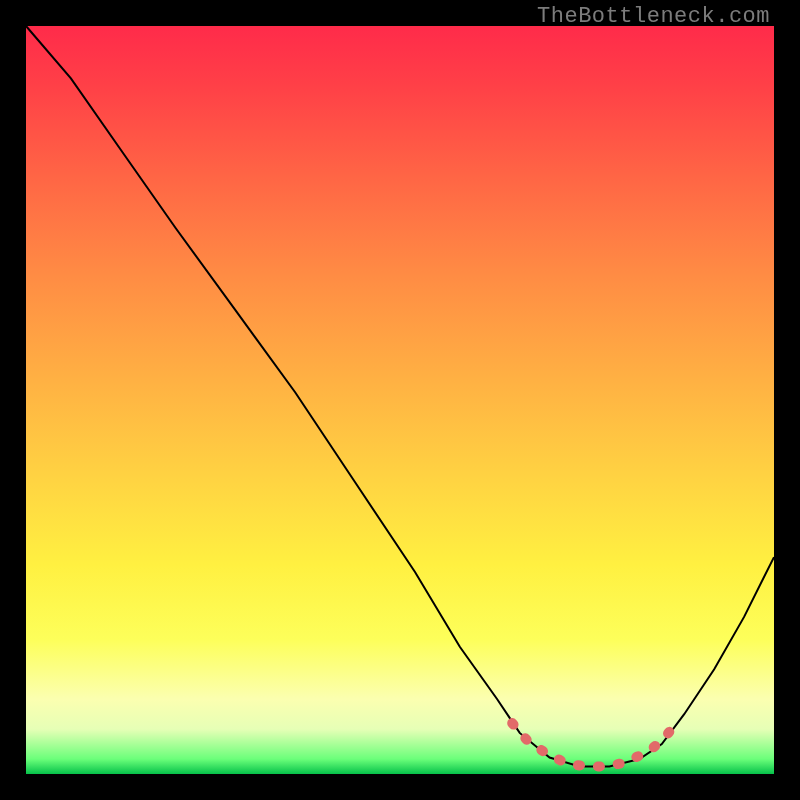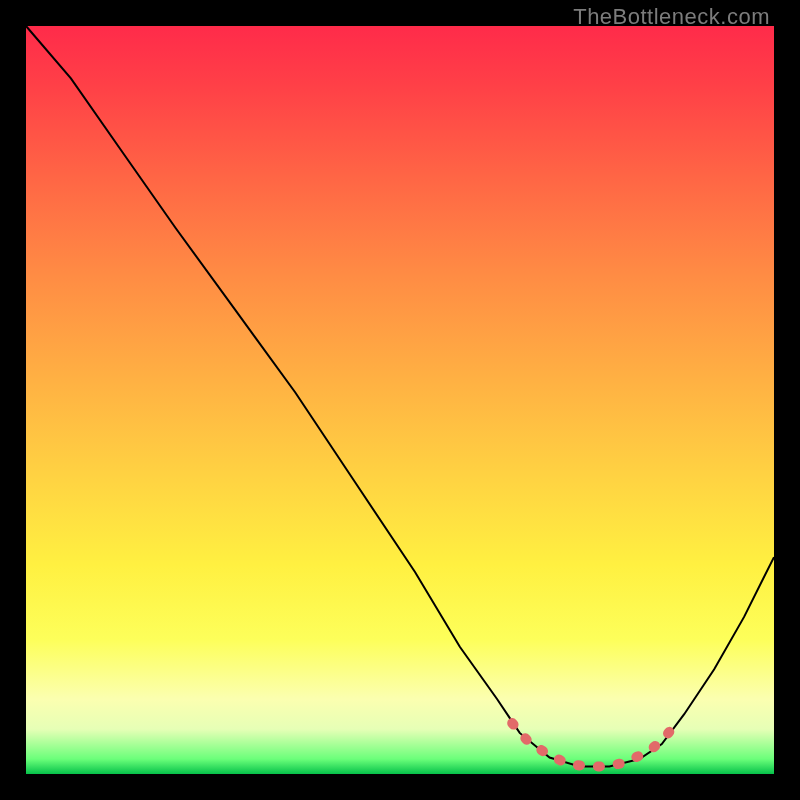--- a/index.html
+++ b/index.html
@@ -9,20 +9,21 @@
     height: 800px;
     background: #000;
     font-family: Arial, Helvetica, sans-serif;
     overflow: hidden;
   }
   .stage {
     position: relative;
     width: 800px;
     height: 700px;
     background: #000;
+    font-family: Liberation Mono, monospace;
   }
   .chart-area {
     position: absolute;
     left: 26px;
     top: 26px;
     width: 748px;
     height: 748px;
     
     background: linear-gradient(to bottom,
       #ff2b4a 0%,

